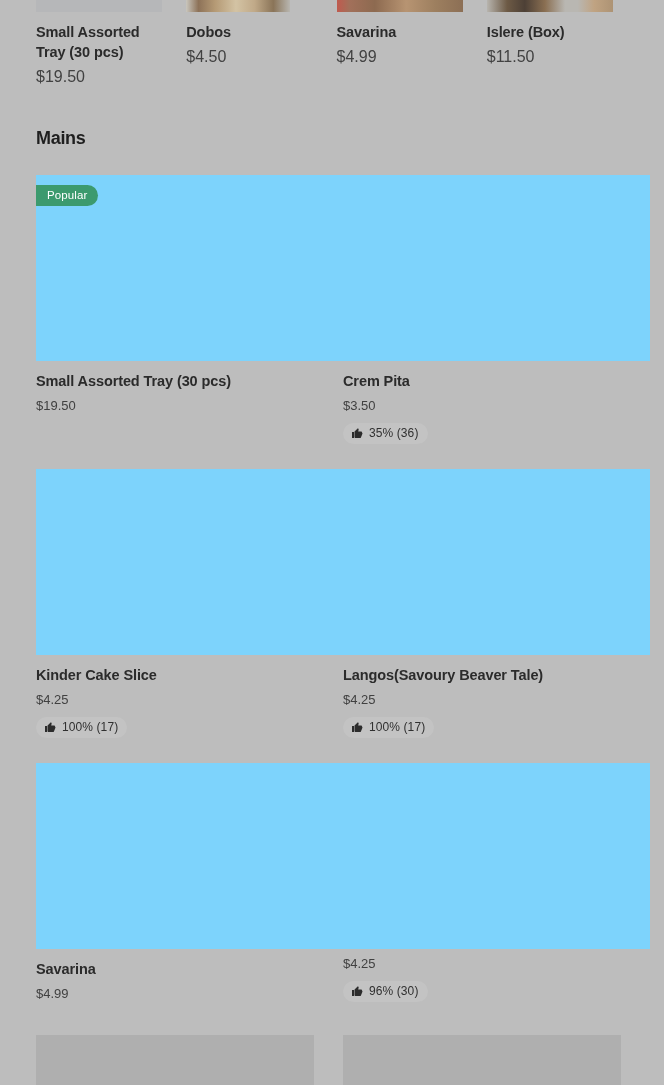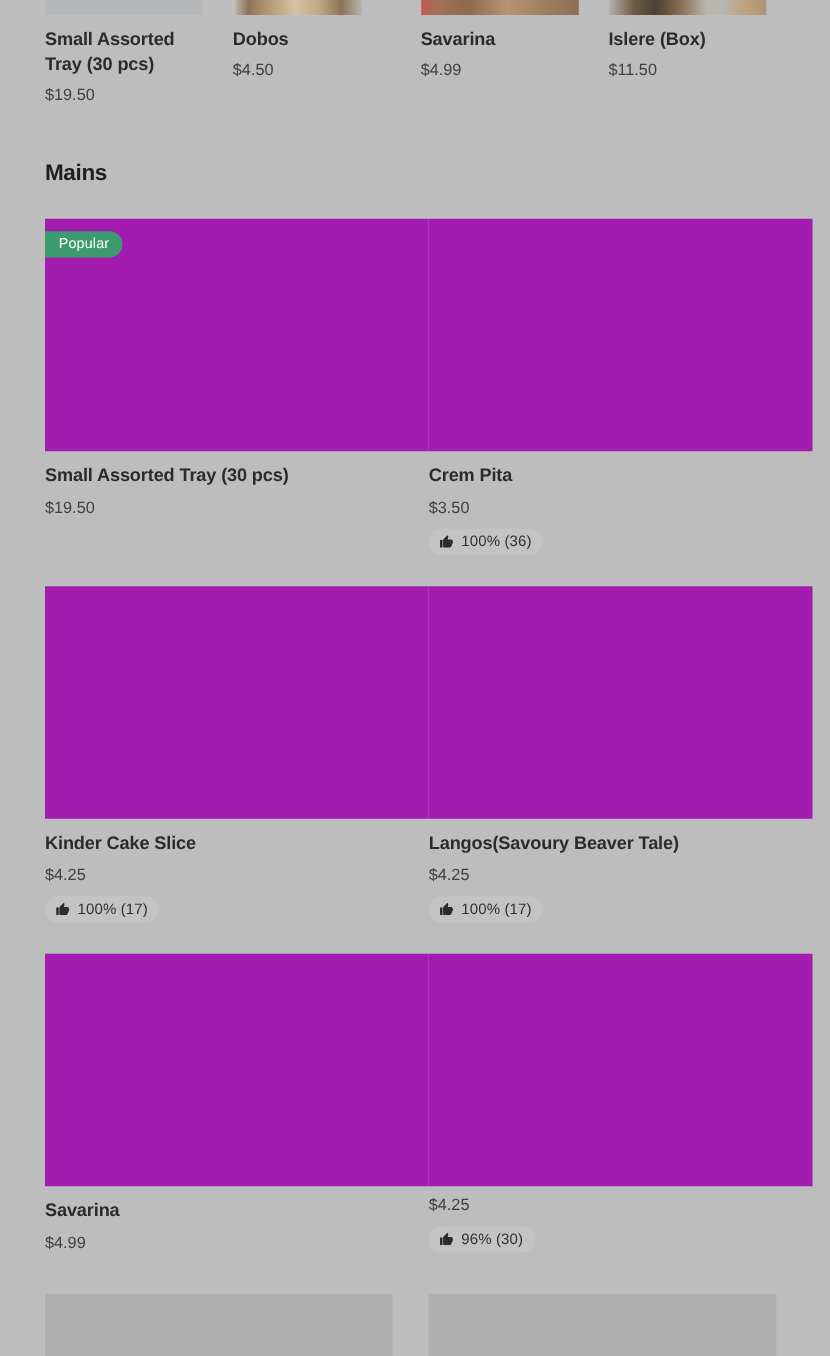--- a/index.html
+++ b/index.html
@@ -65,21 +65,21 @@
     font-size: 14.5px;
     font-weight: 700;
     line-height: 1.38;
     color: #2b2b2b;
     margin-top: 10px;
     letter-spacing: -0.1px;
     max-width: 132px;
   }
 
   .top-price {
-    font-size: 13px;
+    font-size: 16px;
     font-weight: 400;
     color: #414141;
     margin-top: 6px;
   }
 
   
   .section-heading {
     position: absolute;
     top: 128px;
     left: 36px;
@@ -101,21 +101,21 @@
     row-gap: 25px;
   }
 
   .card {
     width: 278px;
   }
 
   .card-thumb {
     width: 307px;
     height: 186px;
-    background: #a21caf;
+    background: #7dd3fc;
     position: relative;
     overflow: hidden;
   }
 
   .badge-popular {
     position: absolute;
     top: 10px;
     left: 0;
     background: #3c9a6e;
     color: #ffffff;
@@ -233,21 +233,21 @@
     <div class="card">
       <div class="card-thumb"></div>
       <div class="card-name">Crem Pita</div>
       <div class="card-price">$3.50</div>
       <div class="rating">
         <span class="rating-icon">
           <svg width="12" height="12" viewBox="0 0 24 24" fill="#2c2c2c">
               <path d="M2 10h4v12H2zM22 11c0-1.1-.9-2-2-2h-5.6l.9-4.2.03-.3a1.5 1.5 0 00-.44-1.06L13.8 2.4 7.6 8.6c-.37.36-.6.87-.6 1.4v10c0 1.1.9 2 2 2h9c.83 0 1.54-.5 1.84-1.22l3.02-7.05c.09-.23.14-.47.14-.73z"></path>
             </svg>
         </span>
-        <span class="rating-text">100% (36)</span>
+        <span class="rating-text">35% (36)</span>
       </div>
     </div>
 
     <div class="card">
       <div class="card-thumb"></div>
       <div class="card-name">Kinder Cake Slice</div>
       <div class="card-price">$4.25</div>
       <div class="rating">
         <span class="rating-icon">
           <svg width="12" height="12" viewBox="0 0 24 24" fill="#2c2c2c">

